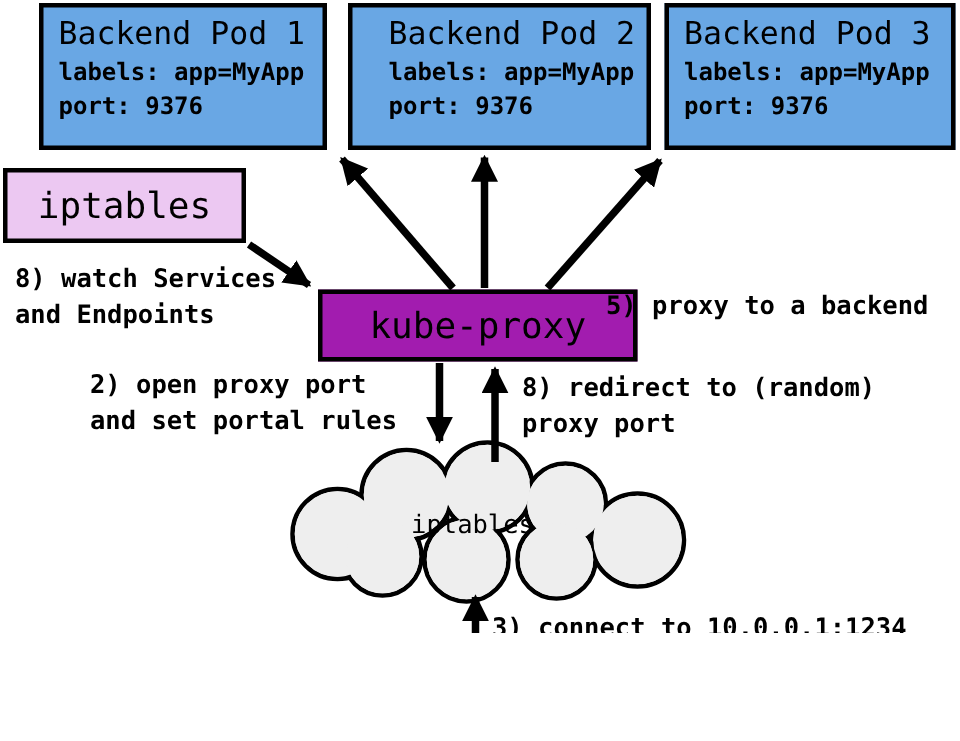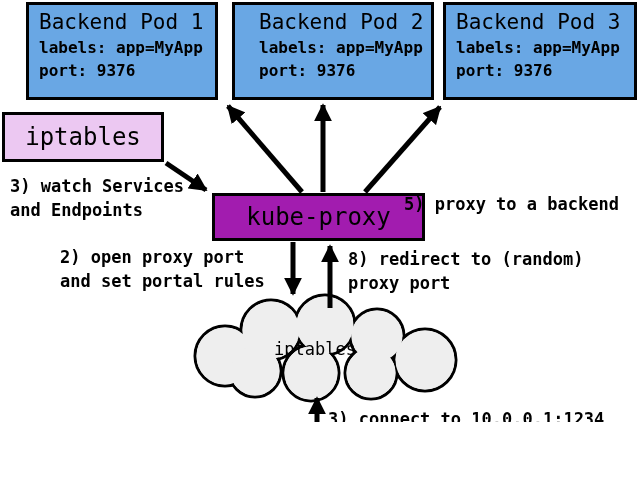--- a/index.html
+++ b/index.html
@@ -92,21 +92,21 @@
       <circle cx="192" cy="44" r="25.5"></circle>
       <circle cx="240" cy="68" r="29.5"></circle>
       <circle cx="186" cy="81" r="24.5"></circle>
       <circle cx="126" cy="81" r="26.5"></circle>
       <circle cx="70" cy="79" r="24.5"></circle>
     </g>
     <text x="130" y="63" text-anchor="middle">iptables</text>
   </svg>
 
   <div class="step" id="step1">
-    <div>3) watch Services</div>
+    <div>8) watch Services</div>
     <div>and Endpoints</div>
   </div>
   <div class="step" id="step2">
     <div>2) open proxy port</div>
     <div>and set portal rules</div>
   </div>
   <div class="step" id="step3">
     <div>3) connect to 10.0.0.1:1234</div>
   </div>
   <div class="step" id="step4">

